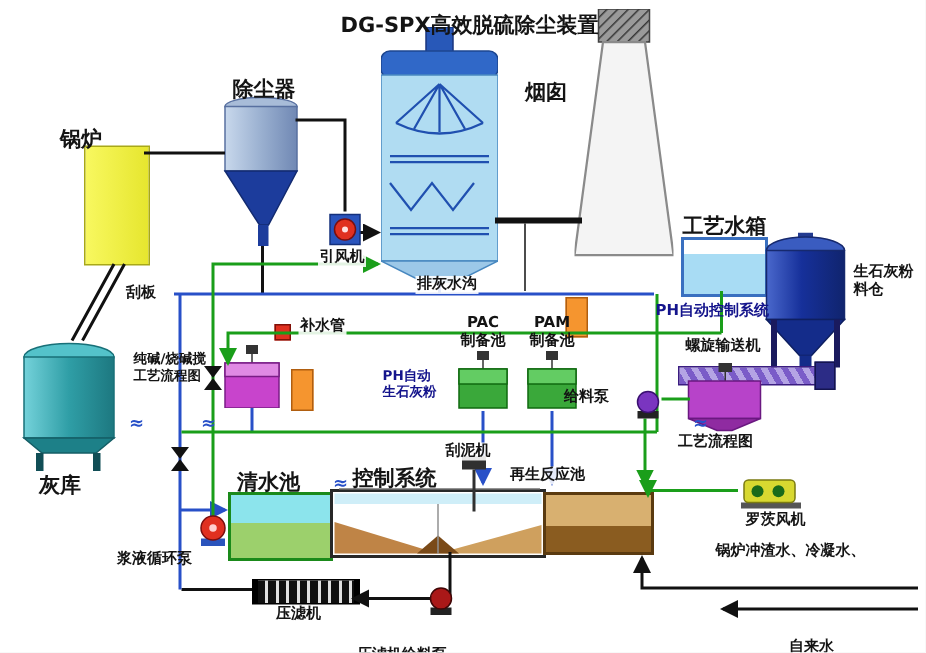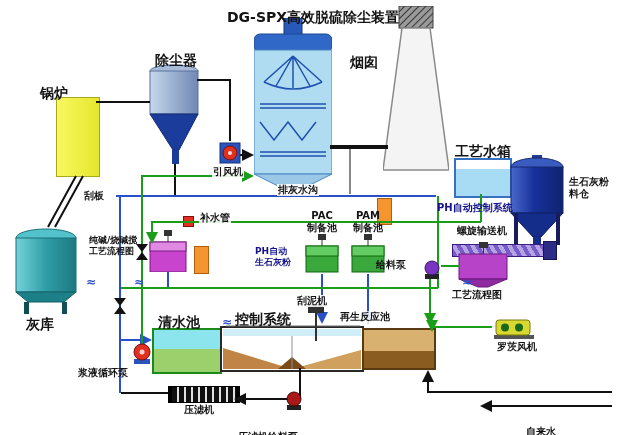--- a/index.html
+++ b/index.html
@@ -295,20 +295,21 @@
   <div class="lb s11" style="left:158px;top:314px">清水池</div>
   <div class="lb s11" style="left:235px;top:311px">控制系统</div>
   <div class="lb bgw" style="left:296px;top:295px">刮泥机</div>
   <div class="lb bgw" style="left:339px;top:311px">再生反应池</div>
   <div class="lb" style="left:78px;top:367px">浆液循环泵</div>
   <div class="lb" style="left:184px;top:404px">压滤机</div>
   <div class="lb" style="left:238px;top:431px">压滤机给料泵</div>
   <div class="lb" style="left:497px;top:341px">罗茨风机</div>
 
   <div class="lb" style="left:477px;top:361px;line-height:14px">
+    <span class="blk">锅炉冲渣水、冷凝水、</span>
   </div>
 
   <div class="lb" style="left:526px;top:426px">自来水</div>
 
   <span class="wave" style="left:86px;top:276px">≈</span>
   <span class="wave" style="left:134px;top:276px">≈</span>
   <span class="wave" style="left:462px;top:276px">≈</span>
   <span class="wave" style="left:222px;top:316px">≈</span>
 
 </div>

